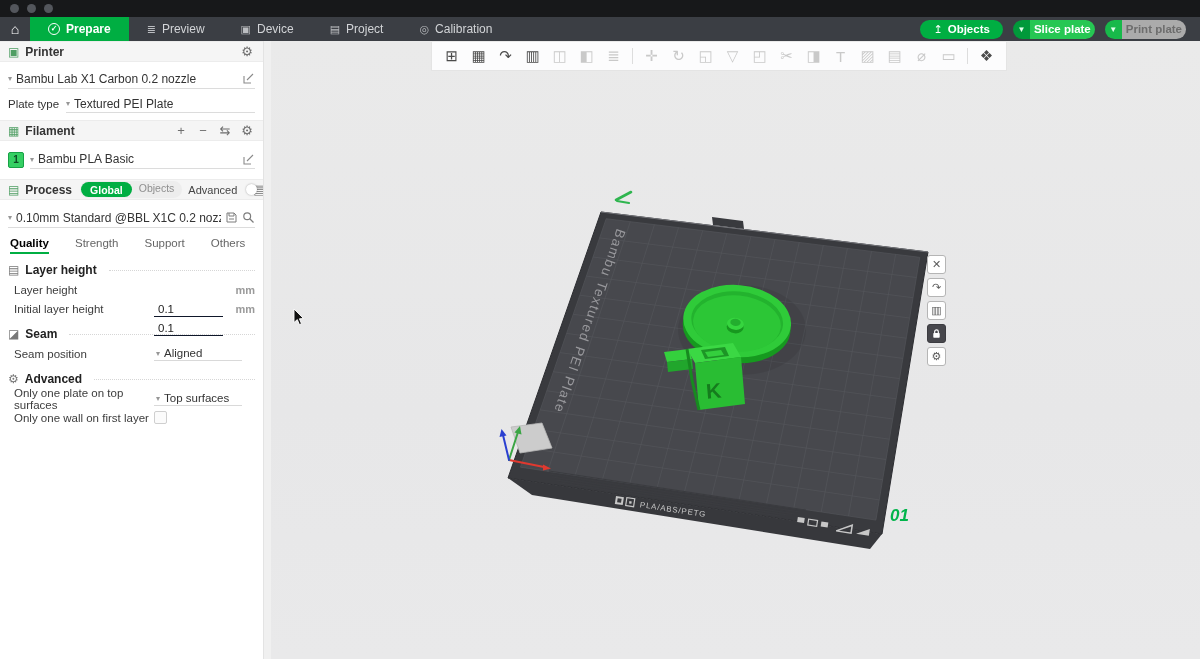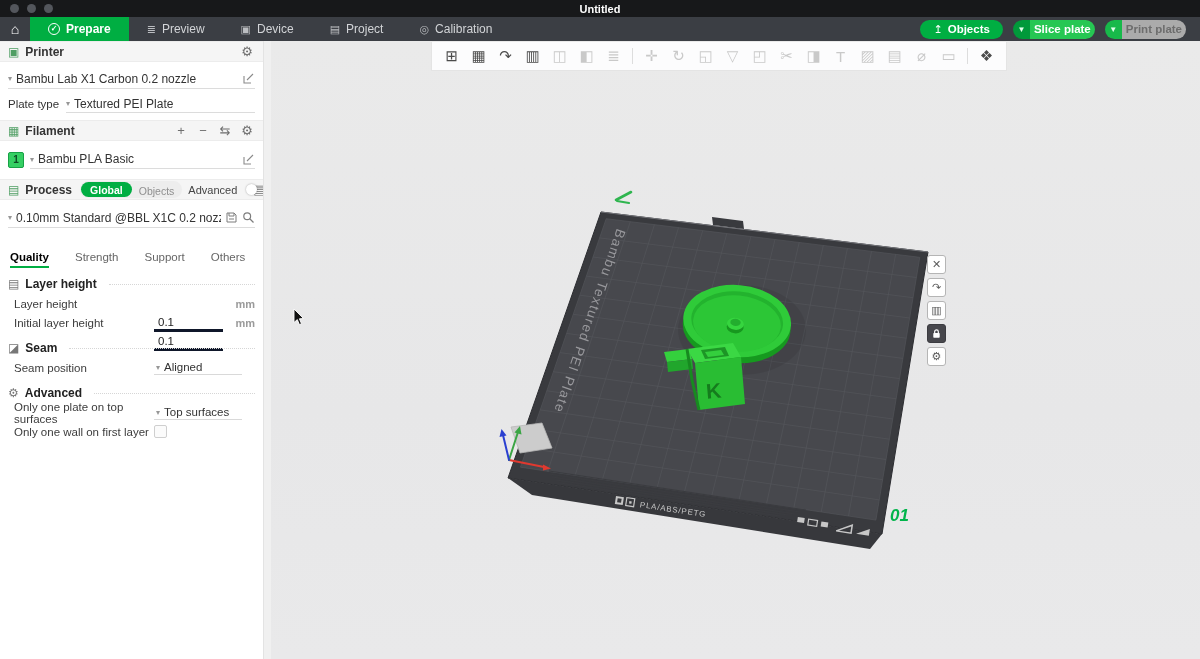--- a/index.html
+++ b/index.html
@@ -46,35 +46,35 @@
   .grow{flex:1;white-space:nowrap;overflow:hidden;font-size:12px;color:#333;}
   .mini-svg{flex:none;}
   .plate-row{display:flex;align-items:center;margin:6px 8px 0;height:18px;}
   .plate-row .plbl{width:58px;font-size:11.5px;color:#333;}
   .plate-row .psel{flex:1;display:flex;align-items:center;gap:4px;border-bottom:1px solid #dcdcdc;height:18px;}
   .fil-row{display:flex;align-items:center;margin:9px 8px 0;gap:6px;}
   .badge{width:16px;height:16px;background:#35cf63;border:1px solid #17a146;border-radius:2px;color:#0c4a24;
     font-size:10px;font-weight:bold;display:flex;align-items:center;justify-content:center;}
   .fil-sel{flex:1;display:flex;align-items:center;gap:4px;border-bottom:1px solid #dcdcdc;height:19px;}
   .proc-head{margin-top:10px;}
-  .pill{display:flex;background:#ededed;border-radius:10px;height:17px;align-items:flex-end;padding:1px;margin-left:2px;}
+  .pill{display:flex;background:#ededed;border-radius:10px;height:17px;align-items:flex-start;padding:1px;margin-left:2px;}
   .pill .on{background:#00AE42;color:#fff;border-radius:9px;padding:0 9px;font-size:10.5px;font-weight:bold;height:15px;display:flex;align-items:center;}
   .pill .off{color:#8f8f8f;font-size:10.5px;font-weight:normal;padding:0 7px;}
   .advlbl{margin-left:auto;font-size:11px;font-weight:normal;color:#444;}
   .toggle{width:24px;height:13px;border-radius:7px;background:#d9d9d9;position:relative;margin:0 2px;}
   .toggle::after{content:"";position:absolute;left:1px;top:1px;width:11px;height:11px;border-radius:50%;background:#fff;box-shadow:0 0 2px rgba(0,0,0,.35);}
-  .ptabs{display:flex;padding:0 10px;margin-top:20px;height:20px;align-items:flex-end;}
+  .ptabs{display:flex;padding:0 10px;margin-top:6px;height:20px;align-items:flex-end;}
   .ptab{font-size:11.5px;color:#666;margin-right:26px;padding-bottom:3px;border-bottom:2.5px solid transparent;}
   .ptab.active{color:#000;font-weight:bold;border-bottom-color:#00AE42;}
   .param-head{display:flex;align-items:center;gap:6px;padding:9px 8px 3px;font-size:12px;font-weight:bold;color:#222;}
   .param-head .picon{color:#777;font-size:12px;font-weight:normal;}
   .param-head .dots{flex:1;border-top:1px dotted #d6d6d6;margin-left:6px;}
   .param-row{display:flex;align-items:center;padding:3px 8px 3px 14px;font-size:11.5px;color:#3c3c3c;height:19px;}
   .param-row .lbl{width:140px;flex:none;}
-  .val{width:70px;border-bottom:3px solid #0f172a;padding:1px 4px;color:#222;margin-top:40px;}
+  .val{width:70px;border-bottom:1px solid #0f172a;padding:1px 4px;color:#222;margin-top:40px;}
   .unit{color:#9a9a9a;font-size:11px;margin-left:12px;font-weight:bold;}
   .sel{width:88px;border-bottom:1px solid #d9d9d9;display:flex;align-items:center;gap:4px;padding:1px 2px;color:#333;}
   .cbx{width:13px;height:13px;border:1px solid #cfcfcf;border-radius:2px;background:#fbfbfb;}
 
   
   .vtoolbar{position:absolute;left:160px;top:1px;height:29px;display:flex;align-items:center;
     background:#fcfcfd;border:1px solid #e4e4e4;border-top:none;padding:0 6px;}
   .vt{width:27px;text-align:center;font-size:15px;color:#4b4b4b;cursor:default;}
   .vt.dis{color:#c9c9c9;}
   .vsep{width:1px;height:16px;background:#ddd;margin:0 5px;}
@@ -88,21 +88,20 @@
   .scene{position:absolute;left:0;top:0;}
   .cursor{position:absolute;left:22px;top:267px;}
 </style>
 </head>
 <body>
 
 <div class="titlebar">
   <span class="dot"></span>
   <span class="dot"></span>
   <span class="dot"></span>
-  <div class="wintitle">Untitled</div>
 </div>
 
 <div class="navbar">
   <div class="home">
       <span>⌂</span>
     </div>
   <div class="tab active">
     <span class="chkcircle">✓</span>
     <span>Prepare</span>
   </div>

